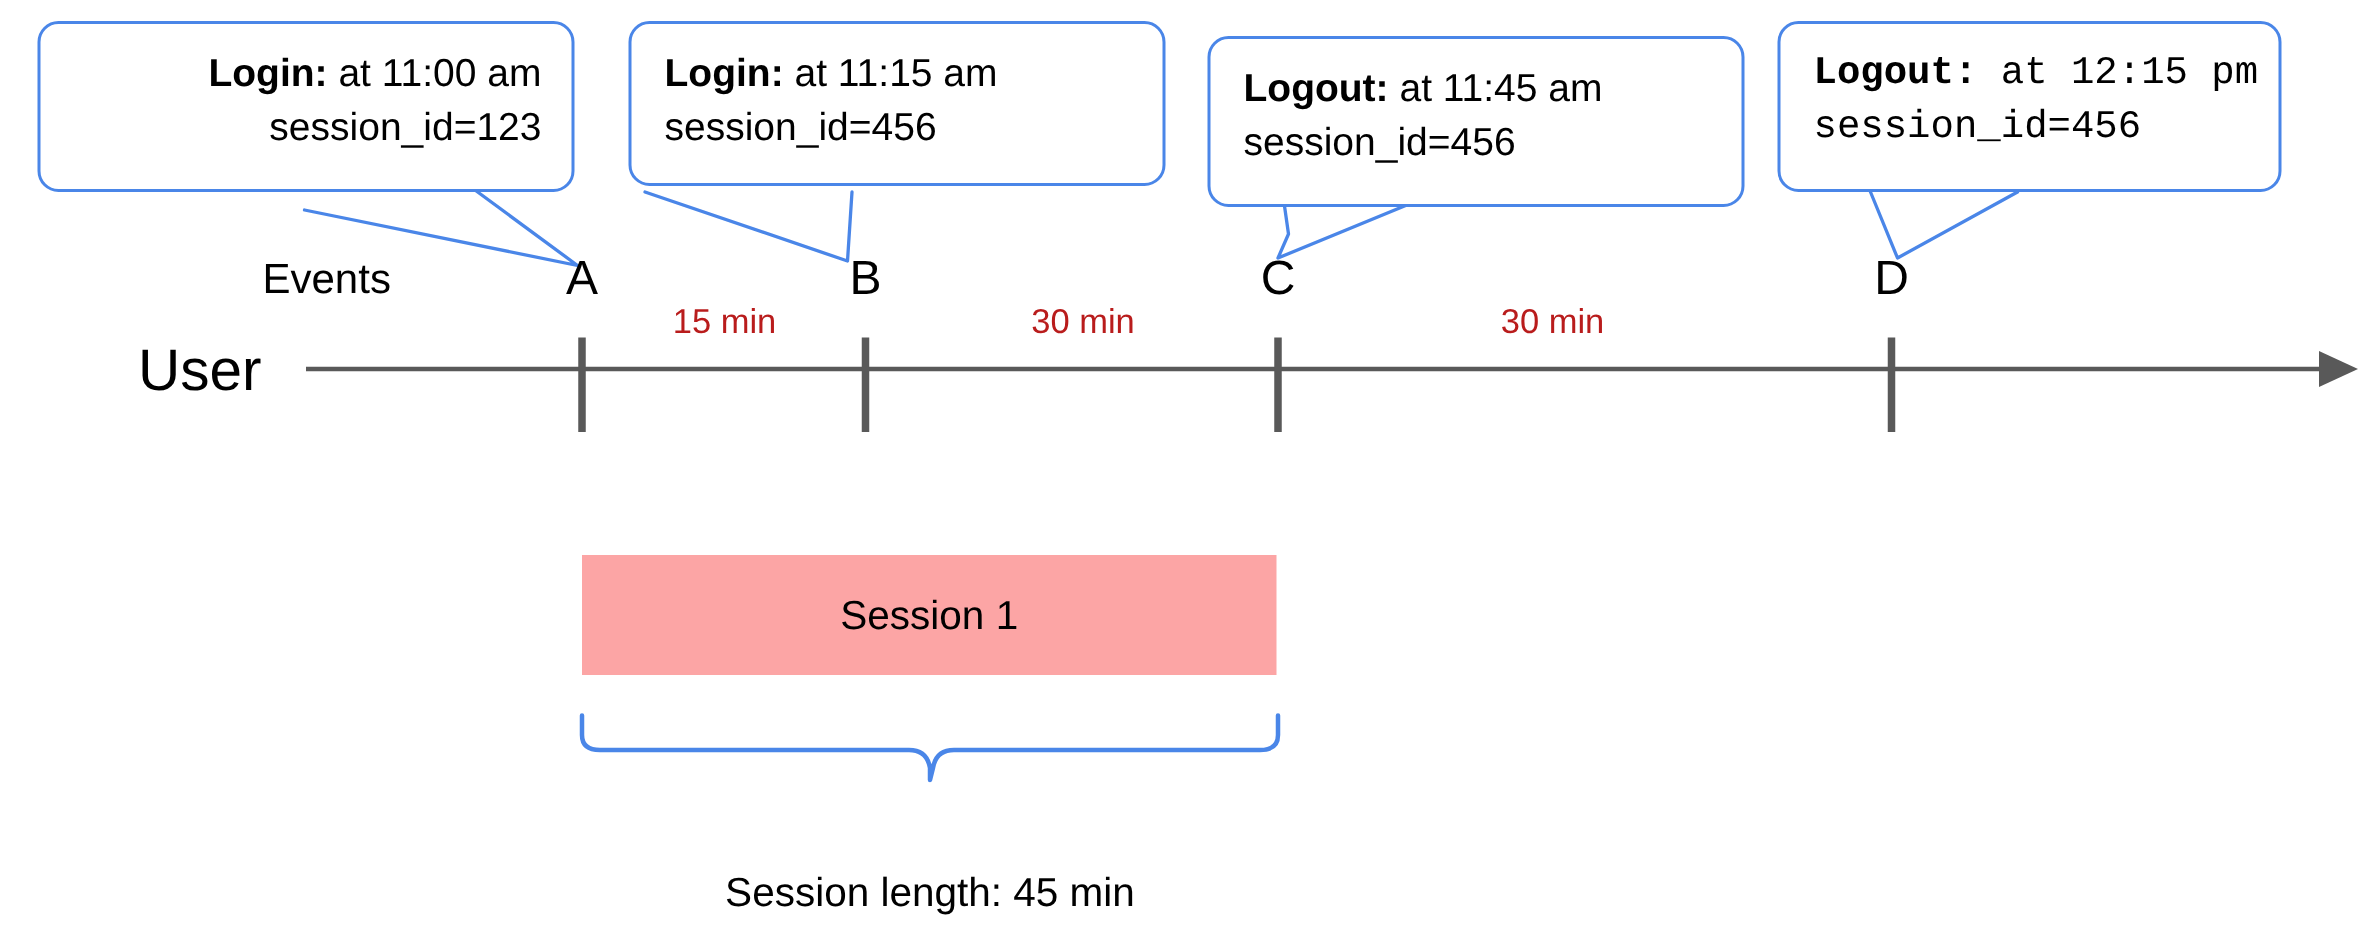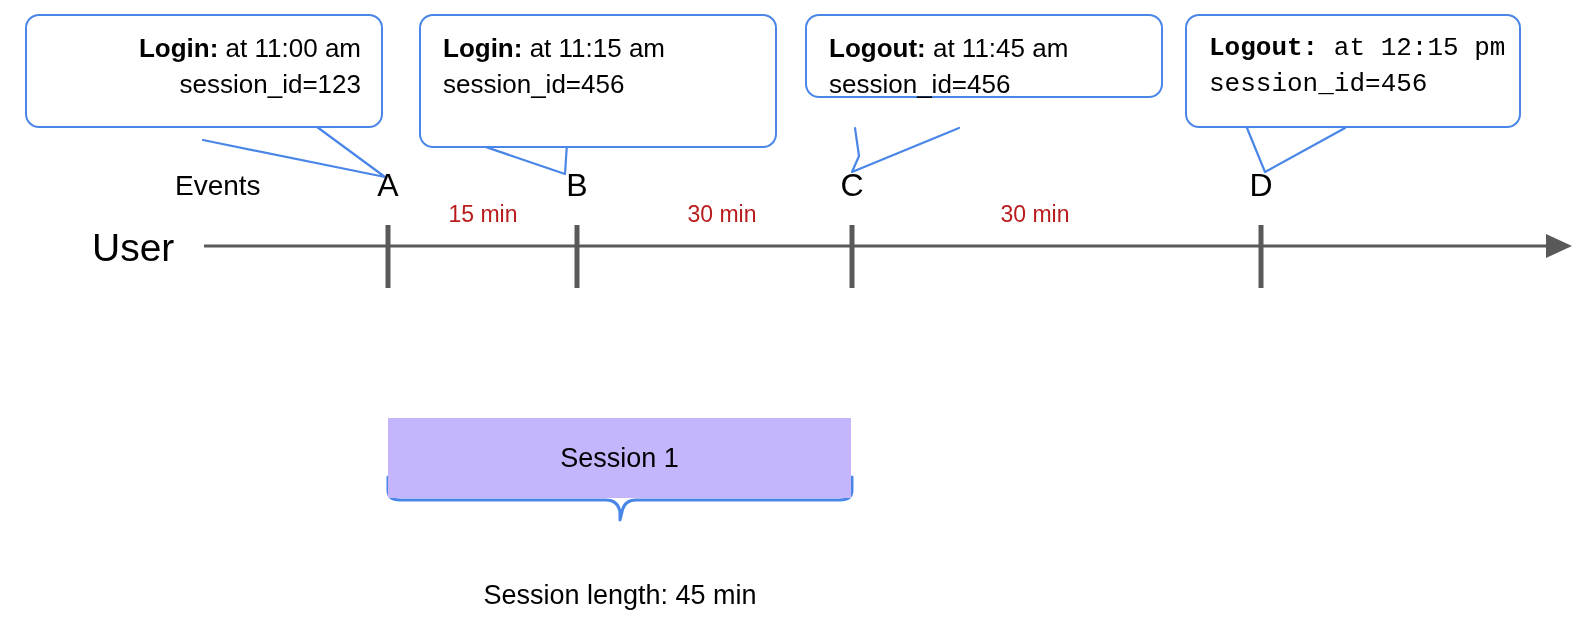--- a/index.html
+++ b/index.html
@@ -82,26 +82,25 @@
     transform: translateX(-50%);
     color: #b91c1c;
     white-space: nowrap;
     z-index: 4;
   }
 
   
   .session-bar {
     position: absolute;
     box-sizing: border-box;
-    background: #c4b5fd;
+    background: #fca5a5;
     display: flex;
     align-items: center;
     justify-content: center;
     z-index: 3;
-    margin-top: 48px;
   }
   .session-bar-text {
     font-size: 27px;
     color: #000000;
     white-space: nowrap;
   }
 
   
   .caption {
     position: absolute;
@@ -166,28 +165,28 @@
     </g>
   </svg>
 
   <div class="callout" style="left:25px; top:14px; width:358px; height:114px;text-align:right;">
     <div class="callout-line">
       <span class="lead">Login:</span><span> at 11:00 am</span>
     </div>
     <div class="callout-line">session_id=123</div>
   </div>
 
-  <div class="callout" style="left:419px; top:14px; width:358px; height:134px;">
+  <div class="callout" style="left:419px; top:14px; width:358px; height:110px;">
     <div class="callout-line">
       <span class="lead">Login:</span><span> at 11:15 am</span>
     </div>
     <div class="callout-line">session_id=456</div>
   </div>
 
-  <div class="callout" style="left:805px; top:14px; width:358px; height:84px;">
+  <div class="callout" style="left:805px; top:24px; width:358px; height:114px;">
     <div class="callout-line">
       <span class="lead">Logout:</span><span> at 11:45 am</span>
     </div>
     <div class="callout-line">session_id=456</div>
   </div>
 
   <div class="callout" style="left:1185px; top:14px; width:336px; height:114px;font-family:Liberation Mono, monospace;">
     <div class="callout-line">
       <span class="lead">Logout:</span><span> at 12:15 pm</span>
     </div>

